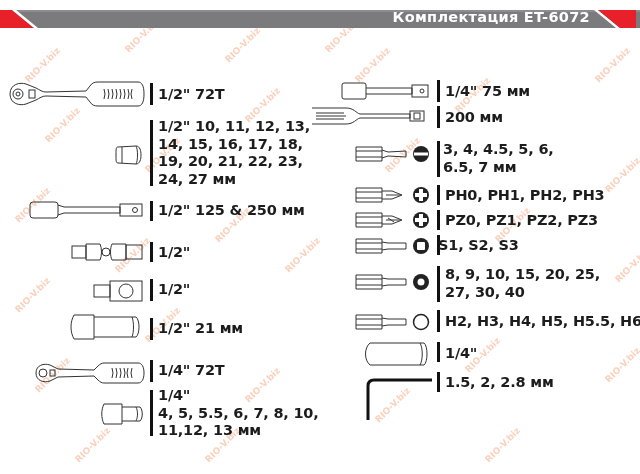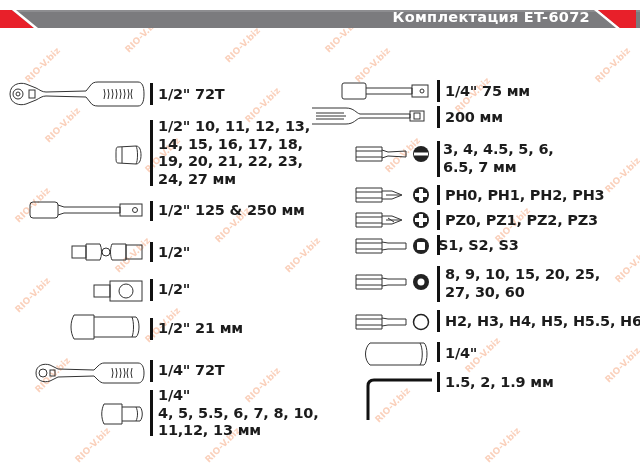--- a/index.html
+++ b/index.html
@@ -265,21 +265,21 @@
       <path d="M2,2 L28,2 L28,16 L2,16 Z M2,6 L28,6 M2,12 L28,12"></path>
       <path d="M28,5 L34,6 L52,6 L52,12 L34,12 L28,13"></path>
     </g>
   </svg>
   <svg class="icon" style="left:412px;top:273px" width="18" height="18" viewBox="0 0 18 18">
     <circle cx="9" cy="9" r="8" fill="#222"></circle>
       <circle cx="9" cy="9" r="3.5" fill="#fff"></circle>
   </svg>
   <div class="sep" style="left:437px;top:266px;height:36px"></div>
   <div class="txt" style="left:445px;top:266px">8, 9, 10, 15, 20, 25,
-27, 30, 60</div>
+27, 30, 40</div>
 </div>
 
 <div class="item">
   <svg class="icon" style="left:354px;top:313px" width="56" height="18" viewBox="0 0 56 18">
     <g fill="none" stroke="#333" stroke-width="1">
       <path d="M2,2 L28,2 L28,16 L2,16 Z M2,6 L28,6 M2,12 L28,12"></path>
       <path d="M28,5 L34,6 L52,6 L52,12 L34,12 L28,13"></path>
     </g>
   </svg>
   <svg class="icon" style="left:412px;top:313px" width="18" height="18" viewBox="0 0 18 18">
@@ -298,14 +298,14 @@
   </svg>
   <div class="sep" style="left:437px;top:342px;height:20px"></div>
   <div class="txt" style="left:445px;top:345px">1/4"</div>
 </div>
 
 <div class="item">
   <svg class="icon" style="left:360px;top:376px" width="74" height="46" viewBox="0 0 74 46">
     <path d="M8,44 L8,10 C8,6 10,4 14,4 L72,4" fill="none" stroke="#111" stroke-width="3"></path>
   </svg>
   <div class="sep" style="left:437px;top:372px;height:20px"></div>
-  <div class="txt" style="left:445px;top:374px">1.5, 2, 1.9 мм</div>
+  <div class="txt" style="left:445px;top:374px">1.5, 2, 2.8 мм</div>
 </div>
 
 </body></html>

